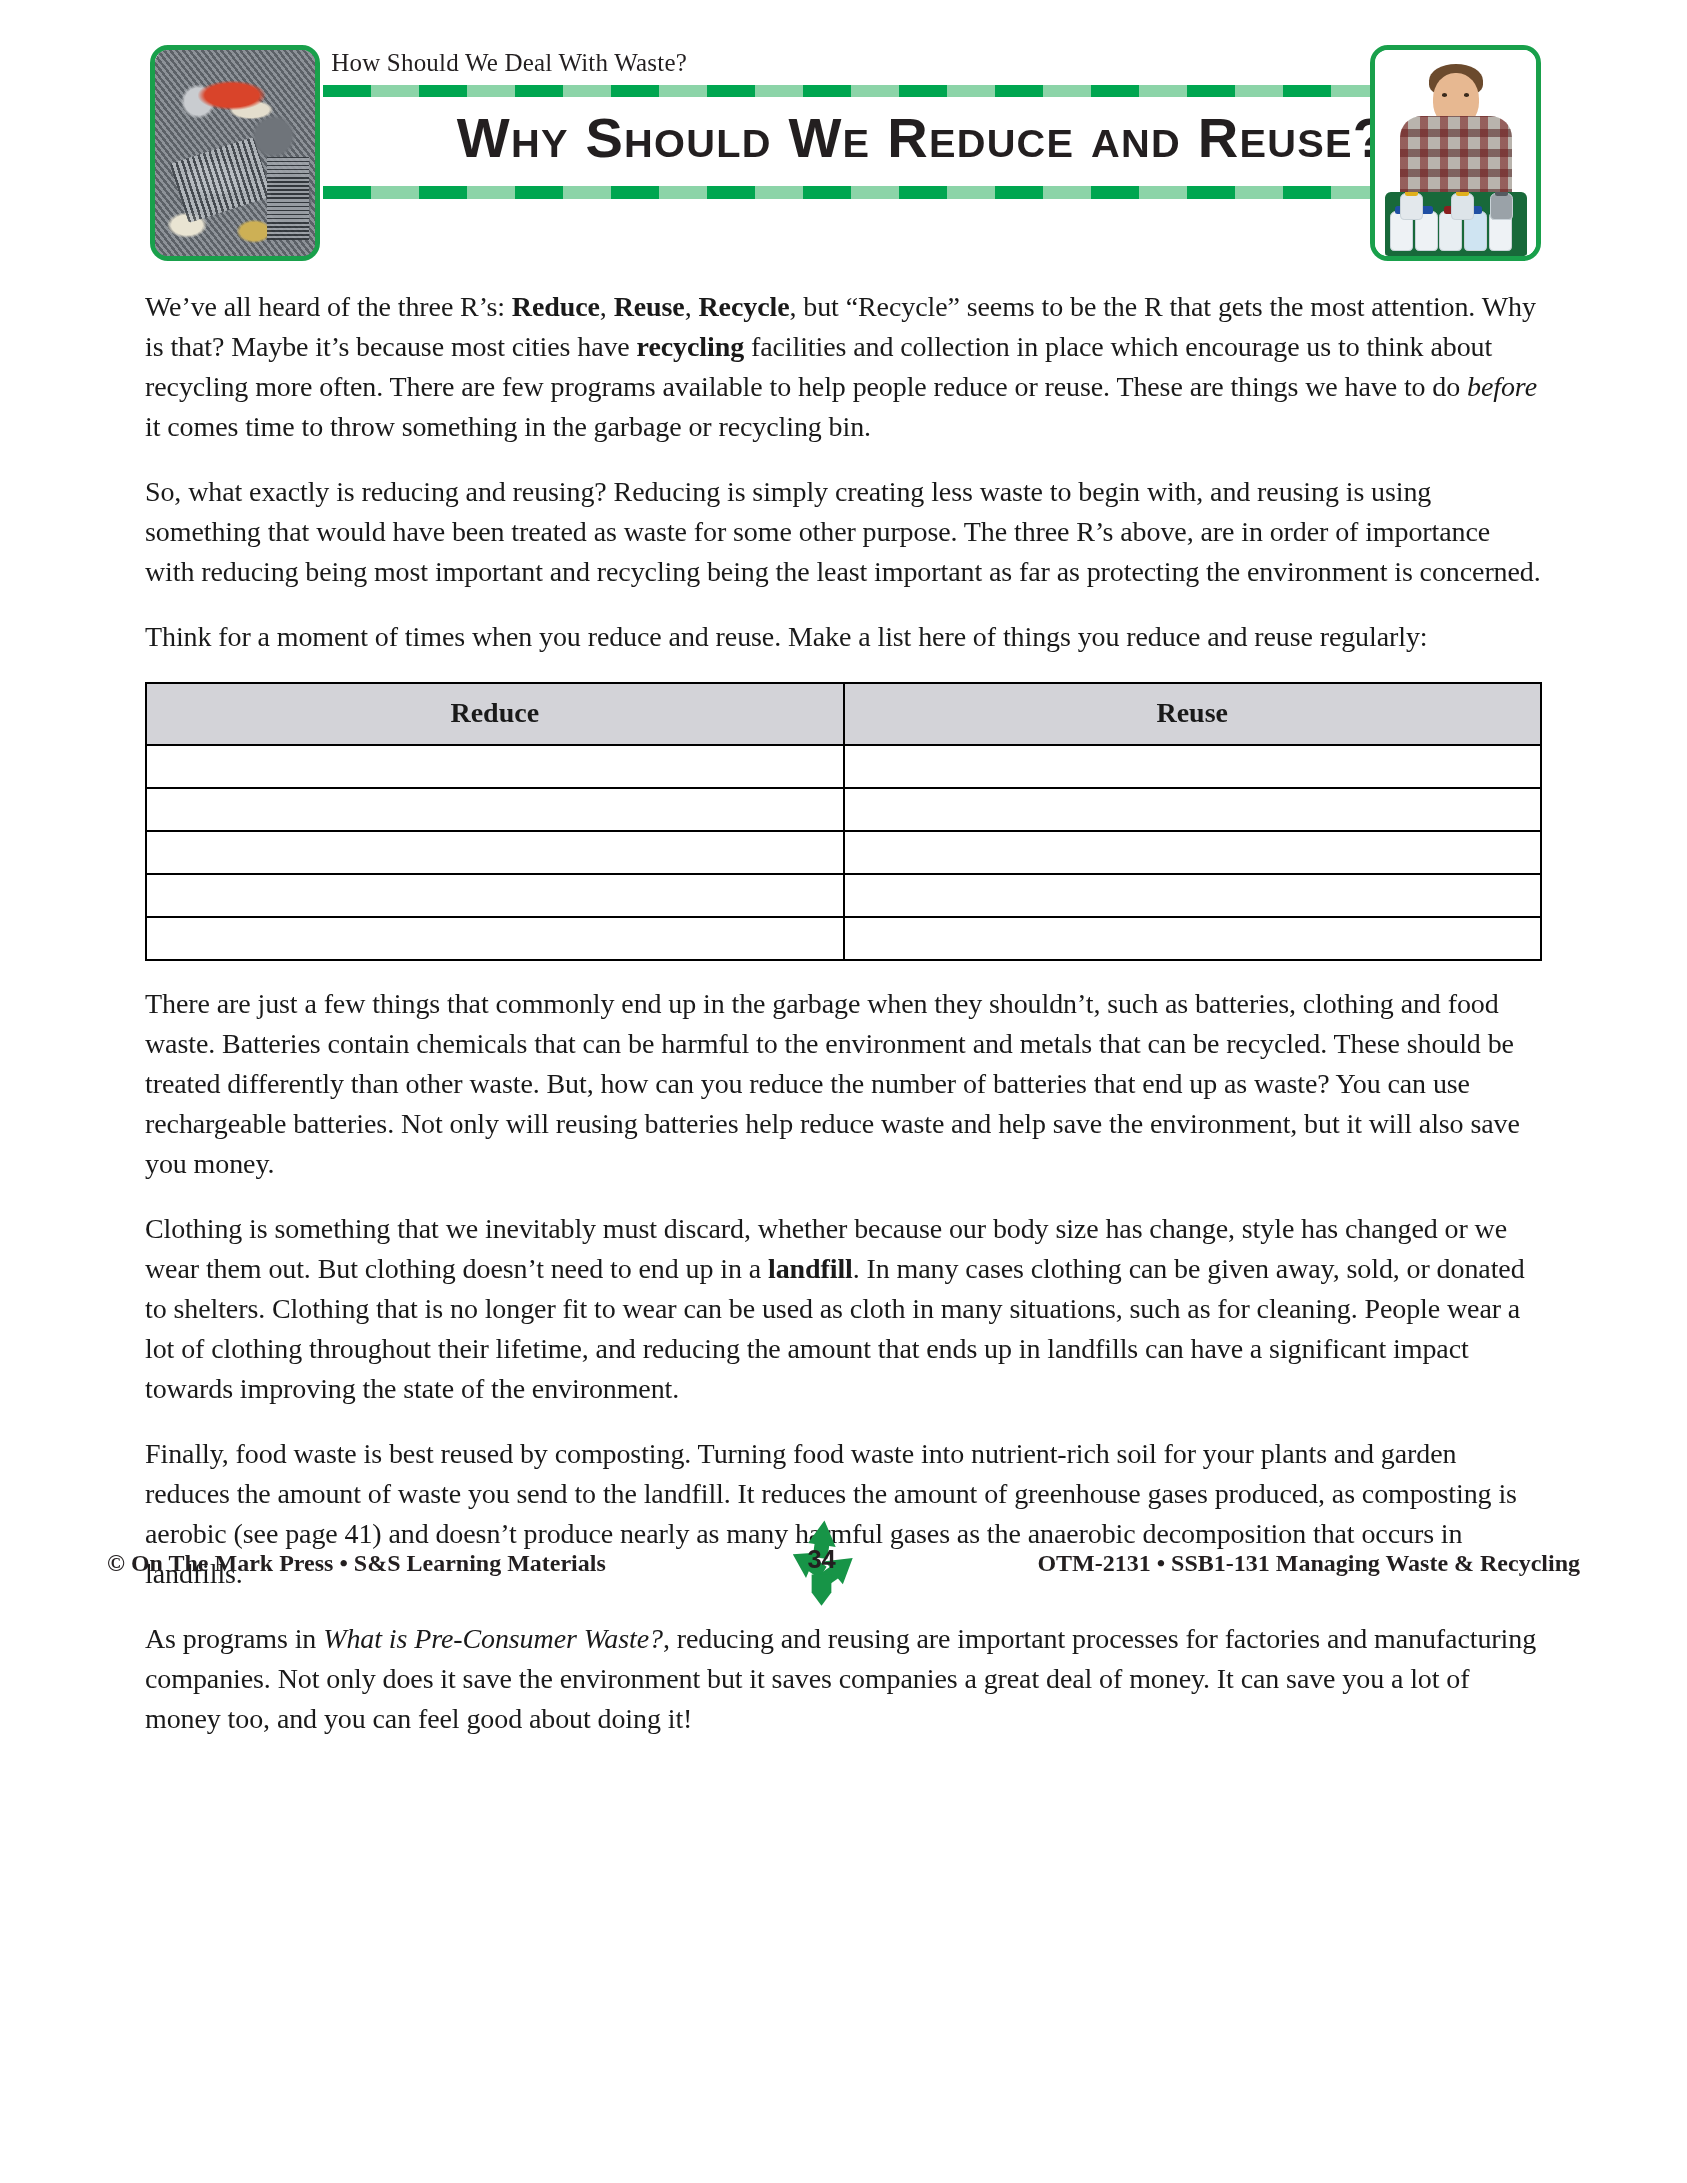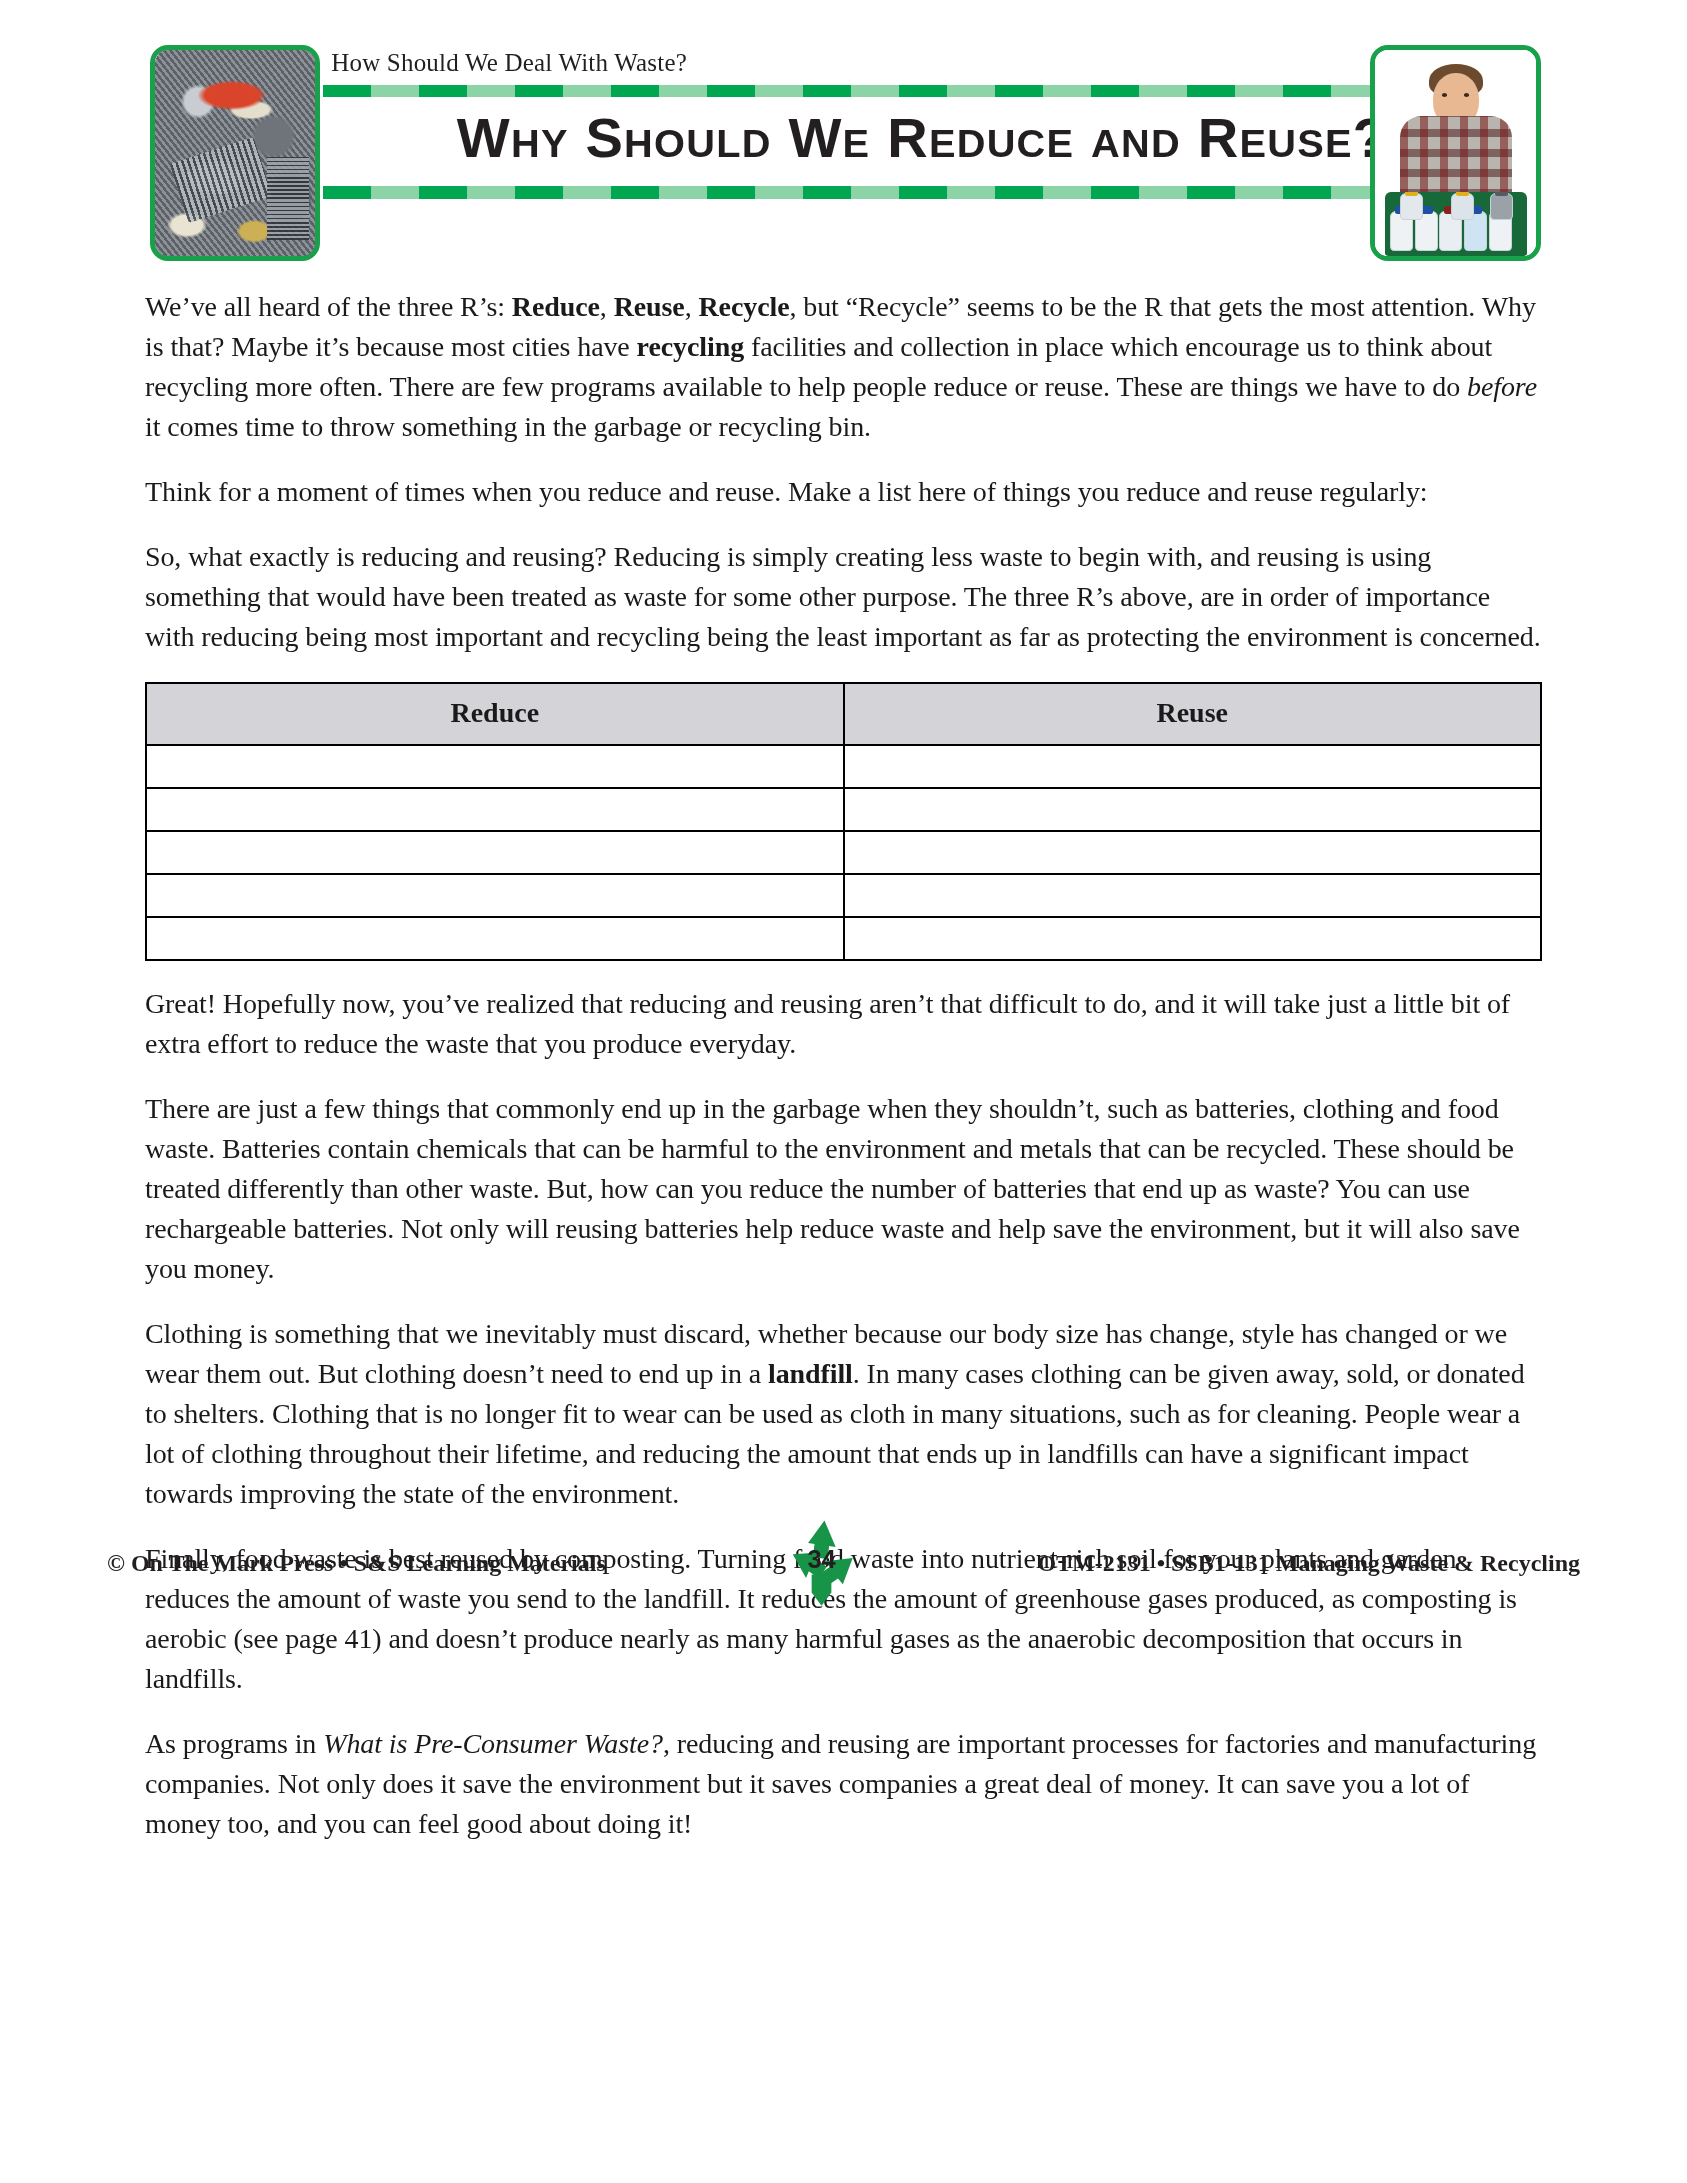--- a/index.html
+++ b/index.html
@@ -339,22 +339,22 @@
             </span>
         </div>
       </div>
     </div>
 
   </div>
 
   <div class="content">
 
     <p class="body"><span>We’ve all heard of the three R’s: </span><b>Reduce</b><span>, </span><b>Reuse</b><span>, </span><b>Recycle</b><span>, but “Recycle” seems to be the R that gets the most attention. Why is that?  Maybe it’s because most cities have </span><b>recycling</b><span> facilities and collection in place which encourage us to think about recycling more often. There are few programs available to help people reduce or reuse. These are things we have to do </span><i>before</i><span> it comes time to throw something in the garbage or recycling bin.</span></p>
+    <p class="body"><span>So, what exactly is reducing and reusing?  Reducing is simply creating less waste to begin with, and reusing is using something that would have been treated as waste for some other purpose. The three R’s above, are in order of importance with reducing being most important and recycling being the least important as far as protecting the environment is concerned.</span></p>
     <p class="body"><span>Think for a moment of times when you reduce and reuse. Make a list here of things you reduce and reuse regularly:</span></p>
-    <p class="body"><span>So, what exactly is reducing and reusing?  Reducing is simply creating less waste to begin with, and reusing is using something that would have been treated as waste for some other purpose. The three R’s above, are in order of importance with reducing being most important and recycling being the least important as far as protecting the environment is concerned.</span></p>
 
     <table class="rr">
       <thead>
         <tr>
           <th>Reduce</th>
           <th>Reuse</th>
         </tr>
       </thead>
       <tbody id="rr-body">
           <tr>
@@ -373,21 +373,20 @@
             <td></td>
             <td></td>
           </tr>
           <tr>
             <td></td>
             <td></td>
           </tr>
         </tbody>
     </table>
 
-    <p class="body"><span>Great!  Hopefully now, you’ve realized that reducing and reusing aren’t that difficult to do, and it will take just a little bit of extra effort to reduce the waste that you produce everyday.</span></p>
     <p class="body"><span>There are just a few things that commonly end up in the garbage when they shouldn’t, such as batteries, clothing and food waste. Batteries contain chemicals that can be harmful to the environment and metals that can be recycled. These should be treated differently than other waste. But, how can you reduce the number of batteries that end up as waste? You can use rechargeable batteries. Not only will reusing batteries help reduce waste and help save the environment, but it will also save you money.</span></p>
     <p class="body"><span>Clothing is something that we inevitably must discard, whether because our body size has change, style has changed or we wear them out. But clothing doesn’t need to end up in a </span><b>landfill</b><span>. In many cases clothing can be given away, sold, or donated to shelters. Clothing that is no longer fit to wear can be used as cloth in many situations, such as for cleaning. People wear a lot of clothing throughout their lifetime, and reducing the amount that ends up in landfills can have a significant impact towards improving the state of the environment.</span></p>
     <p class="body"><span>Finally, food waste is best reused by composting. Turning food waste into nutrient-rich soil for your plants and garden reduces the amount of waste you send to the landfill. It reduces the amount of greenhouse gases produced, as composting is aerobic (see page 41) and doesn’t produce nearly as many harmful gases as the anaerobic decomposition that occurs in landfills.</span></p>
     <p class="body"><span>As programs in </span><i>What is Pre-Consumer Waste?</i><span>, reducing and reusing are important processes for factories and manufacturing companies. Not only does it save the environment but it saves companies a great deal of money. It can save you a lot of money too, and you can feel good about doing it!</span></p>
 
   </div>
 
   <div class="footer">
     <div class="footer-left">© On The Mark Press • S&amp;S Learning Materials</div>
 

